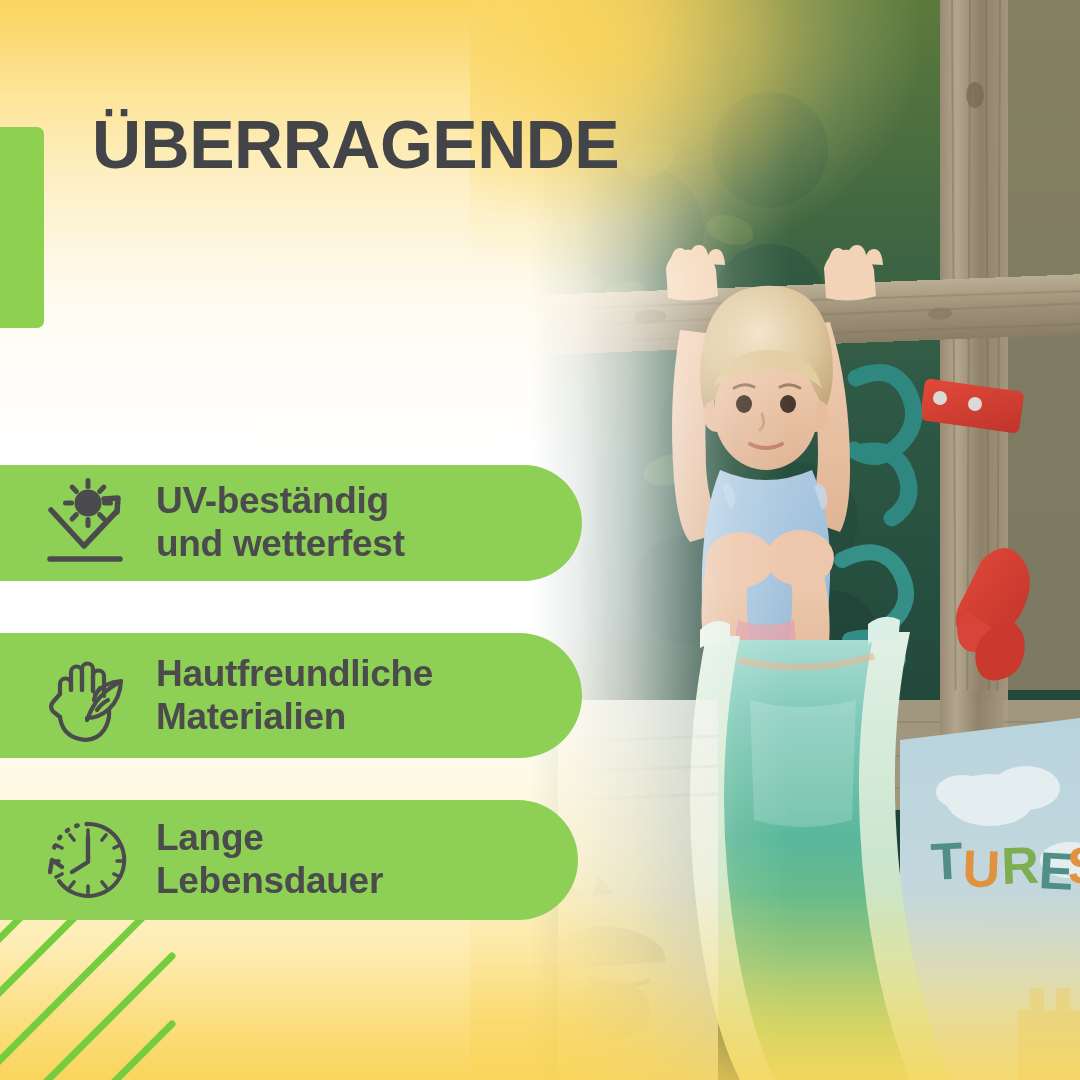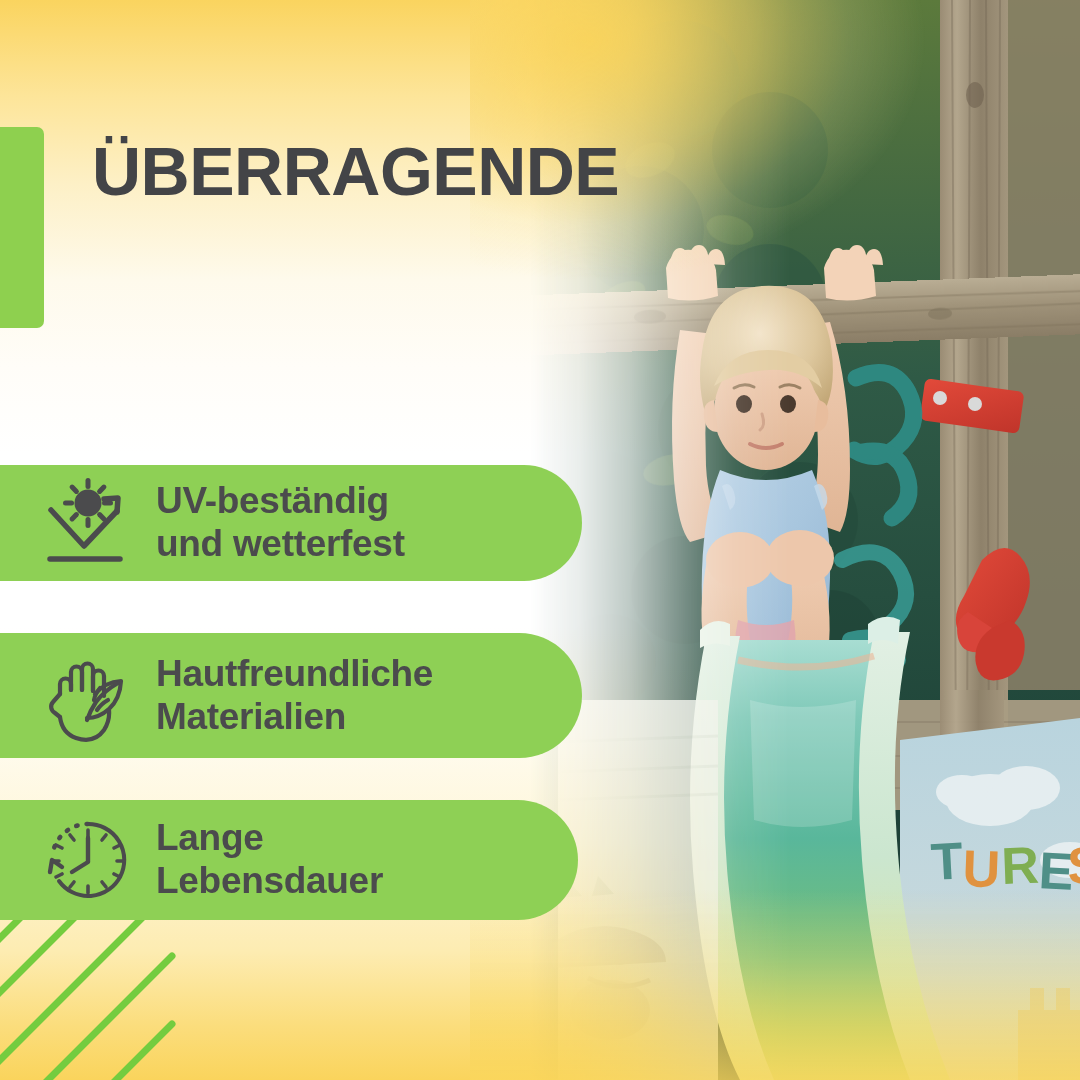--- a/index.html
+++ b/index.html
@@ -60,21 +60,20 @@
 
   
   .accent-bar{
     position:absolute;left:0;top:127px;width:44px;height:201px;
     background:#8ed04f;border-radius:0 7px 7px 0;
   }
   .headline{
     position:absolute;left:92px;top:112px;width:680px;
     font-weight:700;font-size:68px;line-height:.97;
     letter-spacing:-.5px;
-    margin-top:27px;
   }
   .headline .l1{color:#434447;display:block;}
   .headline .l2,.headline .l3{color:#73c639;display:block;}
 
   
   .pill{
     position:absolute;left:0;display:flex;align-items:center;
     background:#8ed055;border-radius:0 70px 70px 0;
     box-sizing:border-box;padding-left:38px;
   }

